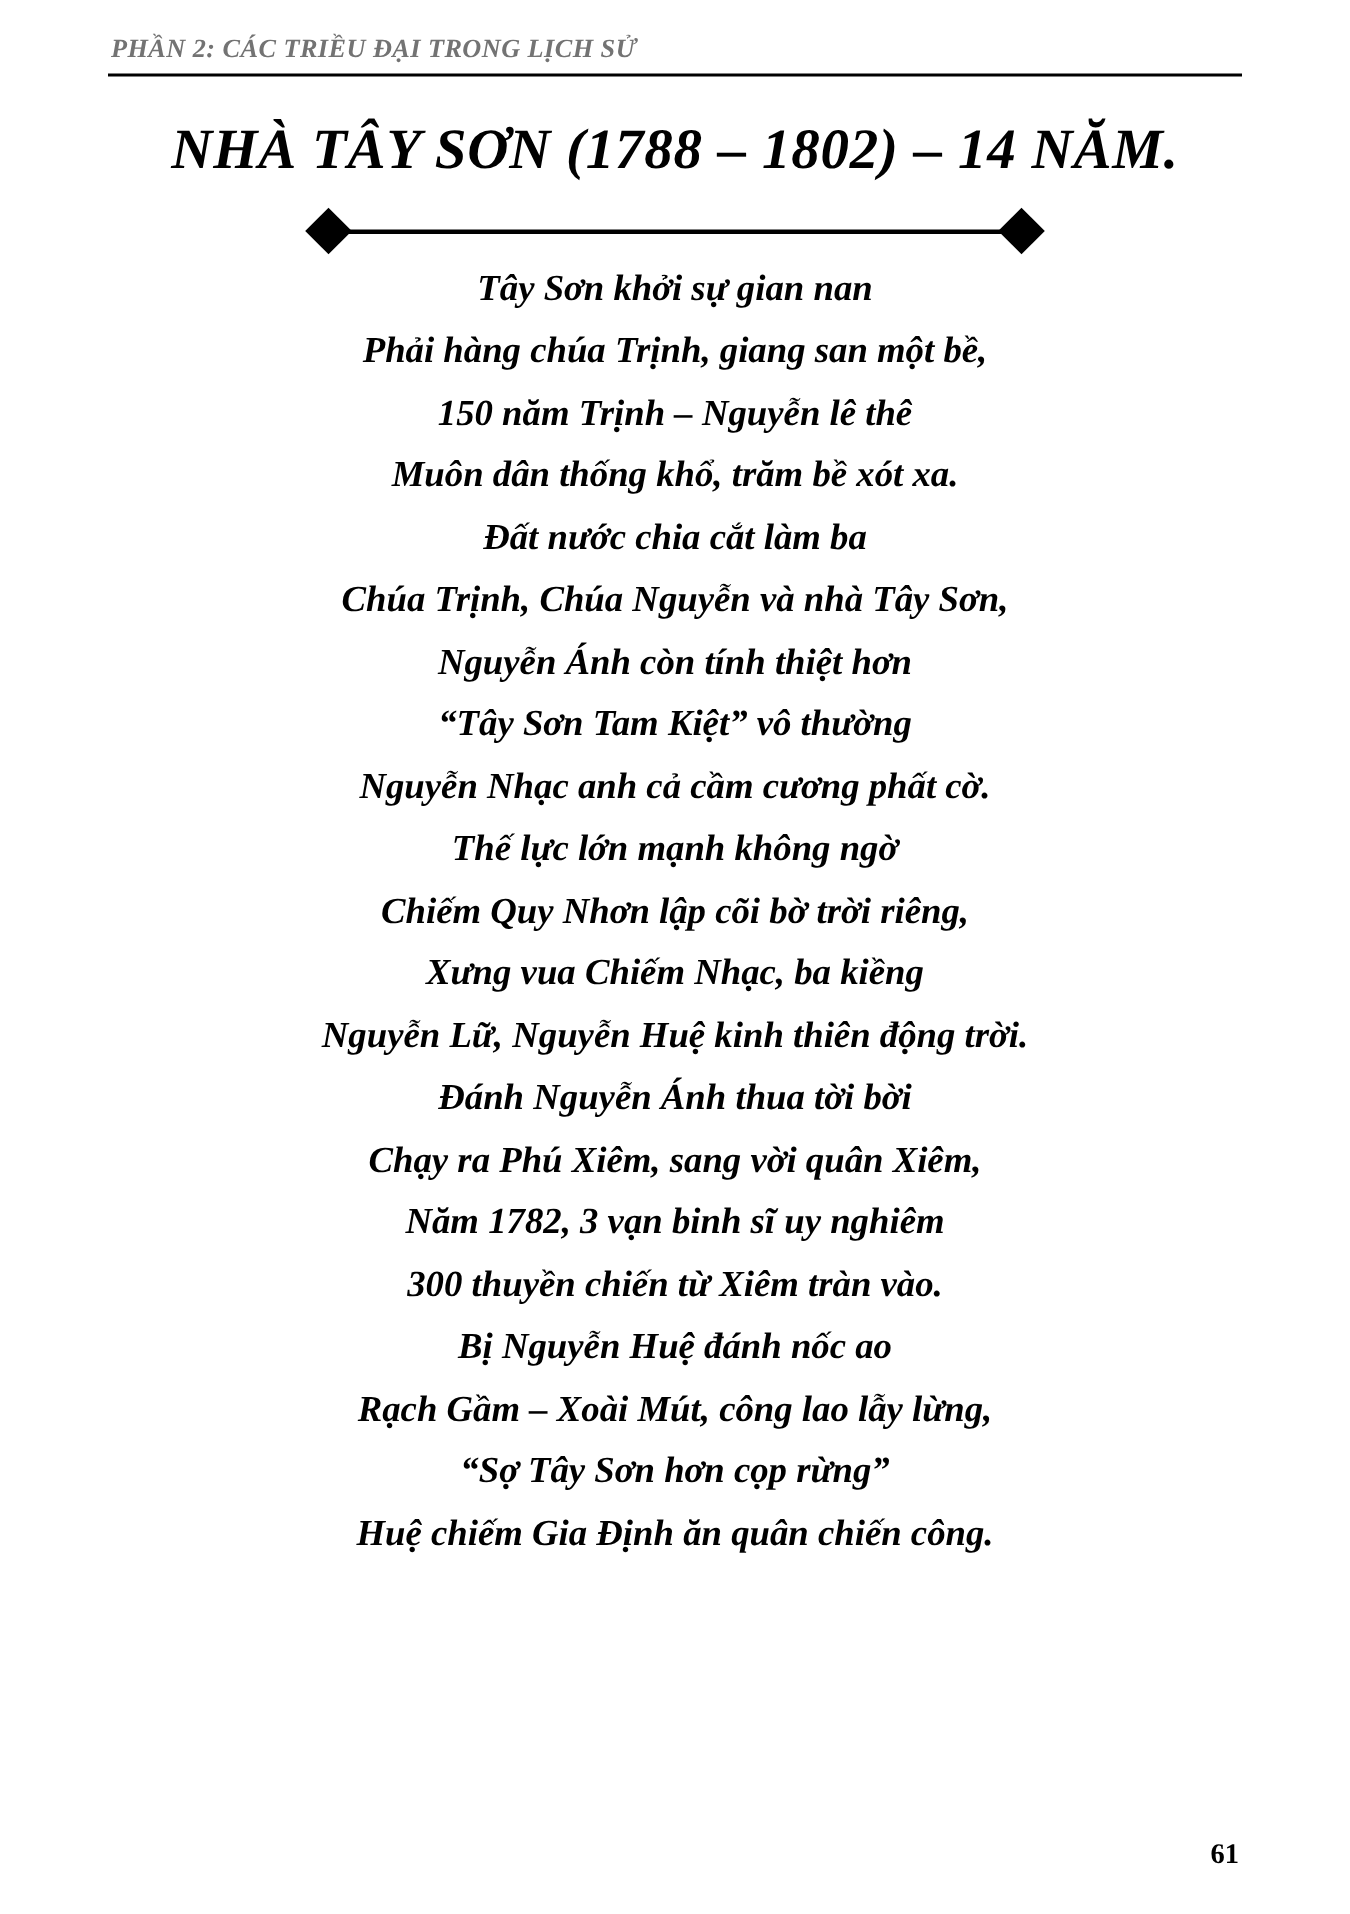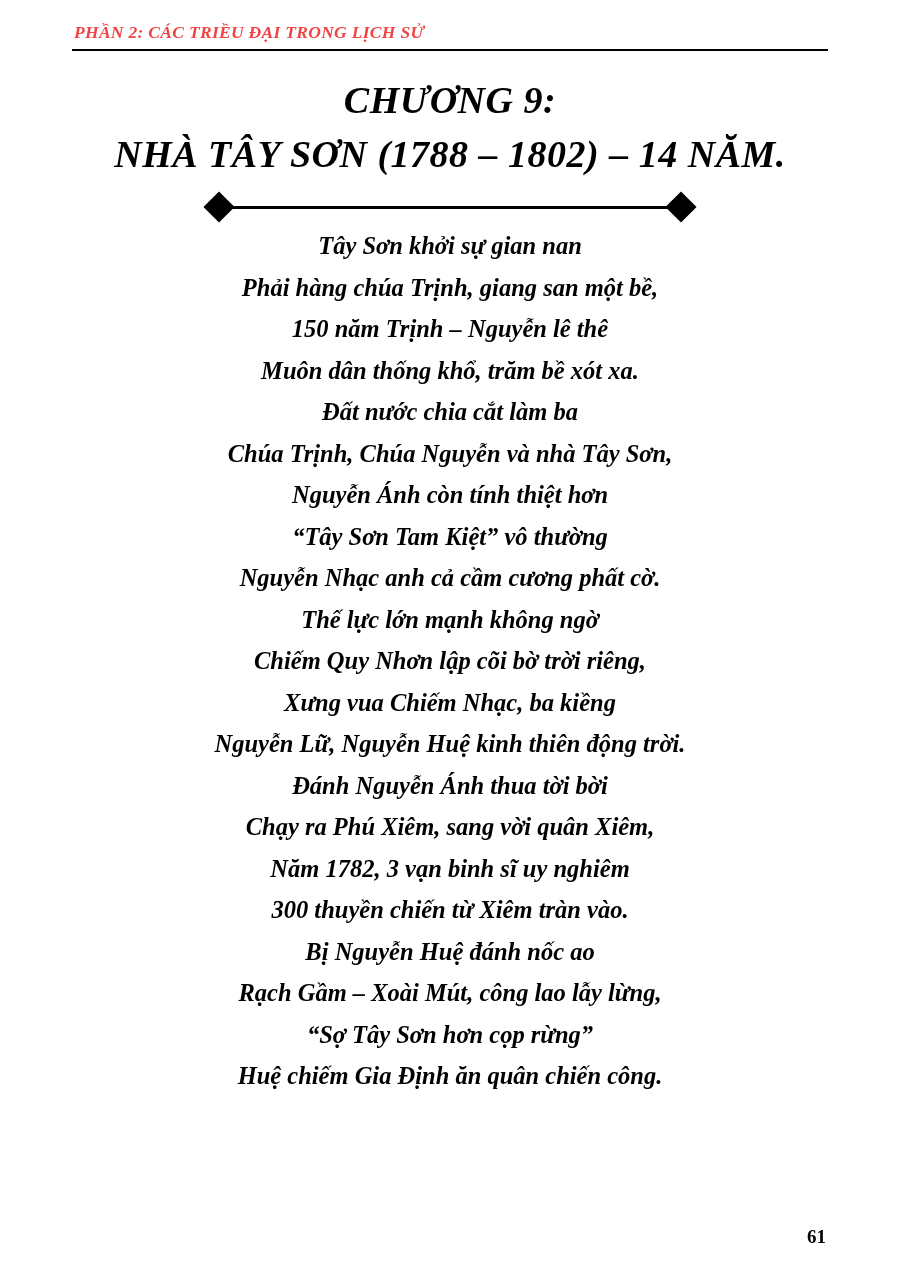--- a/index.html
+++ b/index.html
@@ -21,21 +21,21 @@
     box-sizing: border-box;
     padding: 22px 72px 0 72px;
     position: relative;
   }
   .running-head {
     font-family: "Liberation Serif", serif;
     font-style: italic;
     font-weight: bold;
     font-size: 17.5px;
     letter-spacing: 0.3px;
-    color: #ef4444;
+    color: #737373;
     text-transform: uppercase;
     padding-left: 2px;
     white-space: nowrap;
   }
   .head-rule {
     margin-top: 6px;
     border-bottom: 2.5px solid #000;
     width: 100%;
   }
   .chapter-title {
@@ -101,21 +101,20 @@
 </style>
 </head>
 <body>
 
 <div class="page">
 
   <div class="running-head">PHẦN 2: CÁC TRIỀU ĐẠI TRONG LỊCH SỬ</div>
   <div class="head-rule"></div>
 
   <div class="chapter-title">
-    <span class="line1">CHƯƠNG 9:</span>
     <span class="line2">NHÀ TÂY SƠN (1788 – 1802) – 14 NĂM.</span>
   </div>
 
   <div class="ornament">
     <div class="dia left"></div>
     <div class="bar"></div>
     <div class="dia right"></div>
   </div>
 
   <div class="poem">

